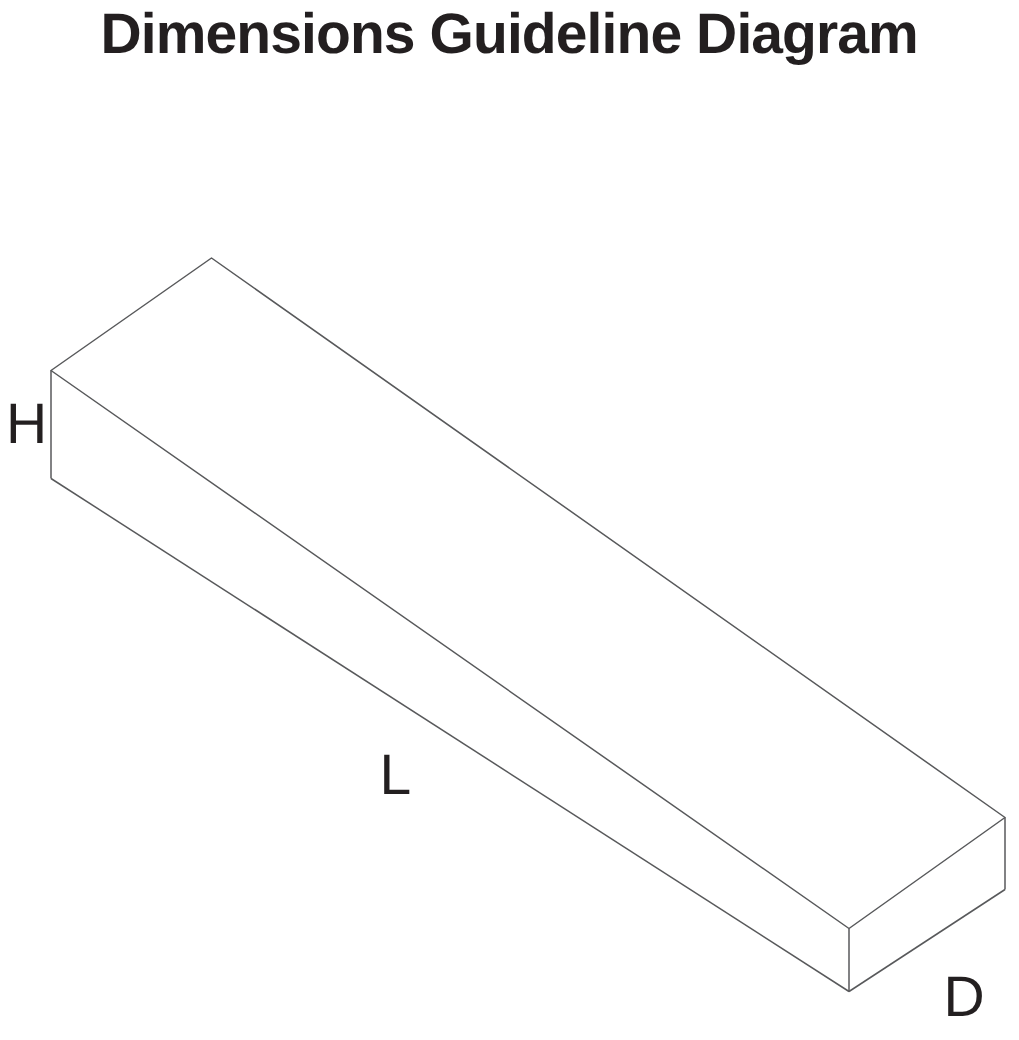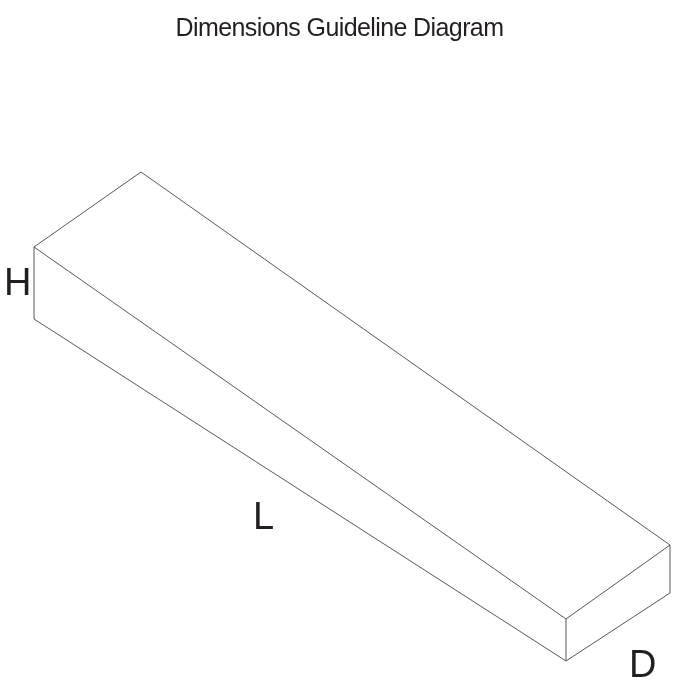--- a/index.html
+++ b/index.html
@@ -13,24 +13,24 @@
     position: relative;
     overflow: hidden;
     font-family: "Liberation Sans", sans-serif;
   }
   .page-title {
     position: absolute;
     top: 0;
     left: 0;
     width: 100%;
     margin: 0;
-    padding-top: 13px;
+    padding-top: 2px;
     text-align: center;
-    font-size: 25px;
-    font-weight: 400;
+    font-size: 38px;
+    font-weight: 700;
     letter-spacing: -0.6px;
     color: #231f20;
   }
   svg.diagram {
     position: absolute;
     top: 0;
     left: 0;
   }
   svg .edge {
     fill: none;

